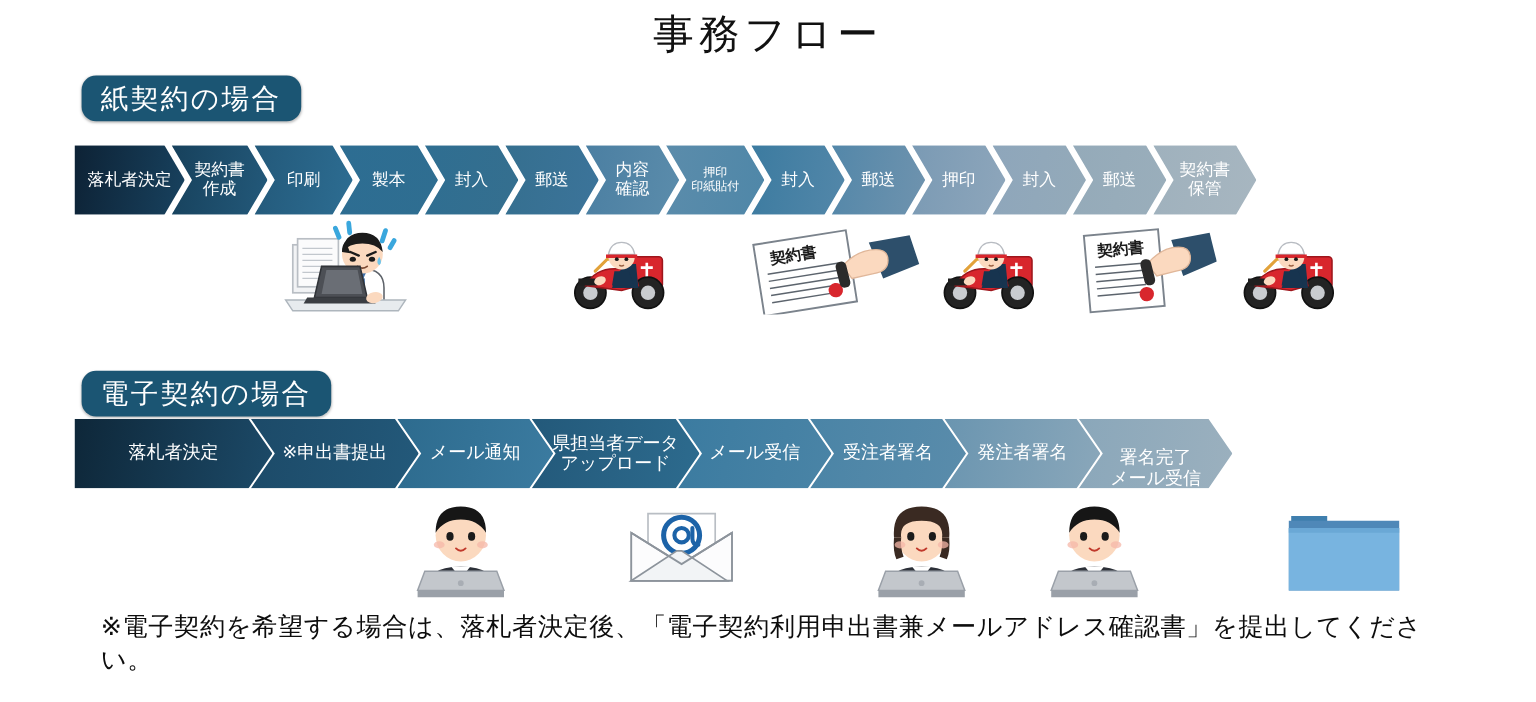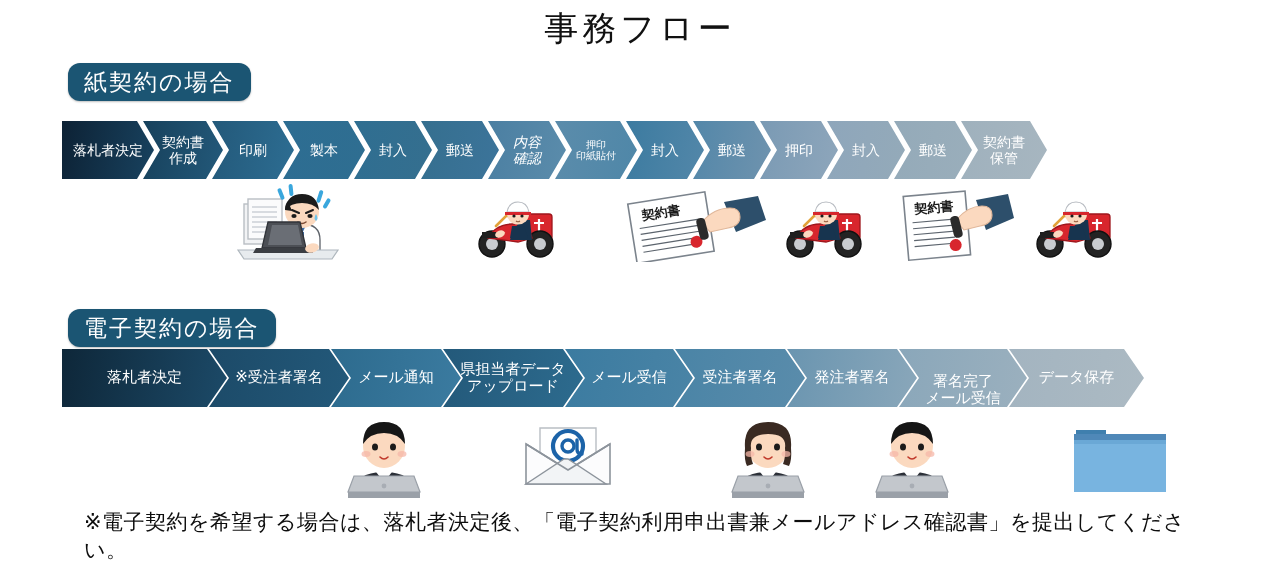--- a/index.html
+++ b/index.html
@@ -107,21 +107,21 @@
       <div class="chev" style="width: 78px; background: linear-gradient(100deg, rgb(47, 110, 145) 0%, rgb(53, 111, 143) 100%); z-index: 10;">
         <span>
           <div>封入</div>
         </span>
       </div>
       <div class="chev" style="width: 78px; background: linear-gradient(100deg, rgb(53, 111, 143) 0%, rgb(60, 116, 154) 100%); z-index: 9;">
         <span>
           <div>郵送</div>
         </span>
       </div>
-      <div class="chev" style="width: 78px; background: linear-gradient(100deg, rgb(75, 127, 162) 0%, rgb(91, 140, 171) 100%); z-index: 8; font-style: italic;">
+      <div class="chev" style="width: 78px; background: linear-gradient(100deg, rgb(75, 127, 162) 0%, rgb(91, 140, 171) 100%); z-index: 8;">
         <span>
           <div>内容</div>
           <div>確認</div>
         </span>
       </div>
       <div class="chev small" style="width: 82px; background: linear-gradient(100deg, rgb(91, 140, 171) 0%, rgb(79, 135, 168) 100%); z-index: 7;">
         <span>
           <div>押印</div>
           <div>印紙貼付</div>
         </span>
@@ -332,21 +332,21 @@
   </div>
 
   <div class="flow" id="flow-digital">
       <div class="chev" style="width: 165px; background: linear-gradient(100deg, rgb(14, 39, 57) 0%, rgb(28, 74, 104) 100%); z-index: 9;">
         <span>
           <div>落札者決定</div>
         </span>
       </div>
       <div class="chev" style="width: 140px; background: linear-gradient(100deg, rgb(28, 74, 104) 0%, rgb(35, 89, 122) 100%); z-index: 8;">
         <span>
-          <div>※受注者署名</div>
+          <div>※申出書提出</div>
         </span>
       </div>
       <div class="chev" style="width: 130px; background: linear-gradient(100deg, rgb(45, 107, 142) 0%, rgb(59, 123, 160) 100%); z-index: 6;">
         <span>
           <div>メール通知</div>
         </span>
       </div>
       <div class="chev small" style="width: 140px; background: linear-gradient(100deg, rgb(35, 89, 122) 0%, rgb(45, 107, 142) 100%); z-index: 7;">
         <span>
           <div>県担当者データ</div>
@@ -365,25 +365,20 @@
       </div>
       <div class="chev" style="width: 130px; background: linear-gradient(100deg, rgb(106, 149, 176) 0%, rgb(138, 167, 186) 100%); z-index: 3;">
         <span>
           <div>発注者署名</div>
         </span>
       </div>
       <div class="chev small" style="width: 128px; background: linear-gradient(100deg, rgb(138, 167, 186) 0%, rgb(155, 176, 190) 100%); z-index: 2; align-items: flex-end;">
         <span>
           <div>署名完了</div>
           <div>メール受信</div>
-        </span>
-      </div>
-      <div class="chev" style="width: 135px; background: linear-gradient(100deg, rgb(163, 180, 192) 0%, rgb(172, 186, 195) 100%); z-index: 1;">
-        <span>
-          <div>データ保存</div>
         </span>
       </div>
     </div>
 
   <div class="ill" style="left:338px;top:414px;">
     <svg width="92" height="84" viewBox="0 0 92 84" aria-hidden="true">
       <path d="M16 80 q0-22 30-22 q30 0 30 22 z" fill="#2c3038"></path>
       <path d="M38 58 l8 10 l8 -10 z" fill="#ffffff"></path>
       <rect x="44" y="62" width="4" height="12" fill="#3b4a63"></rect>
       <ellipse cx="46" cy="32" rx="21" ry="22" fill="#fbd9bf"></ellipse>

